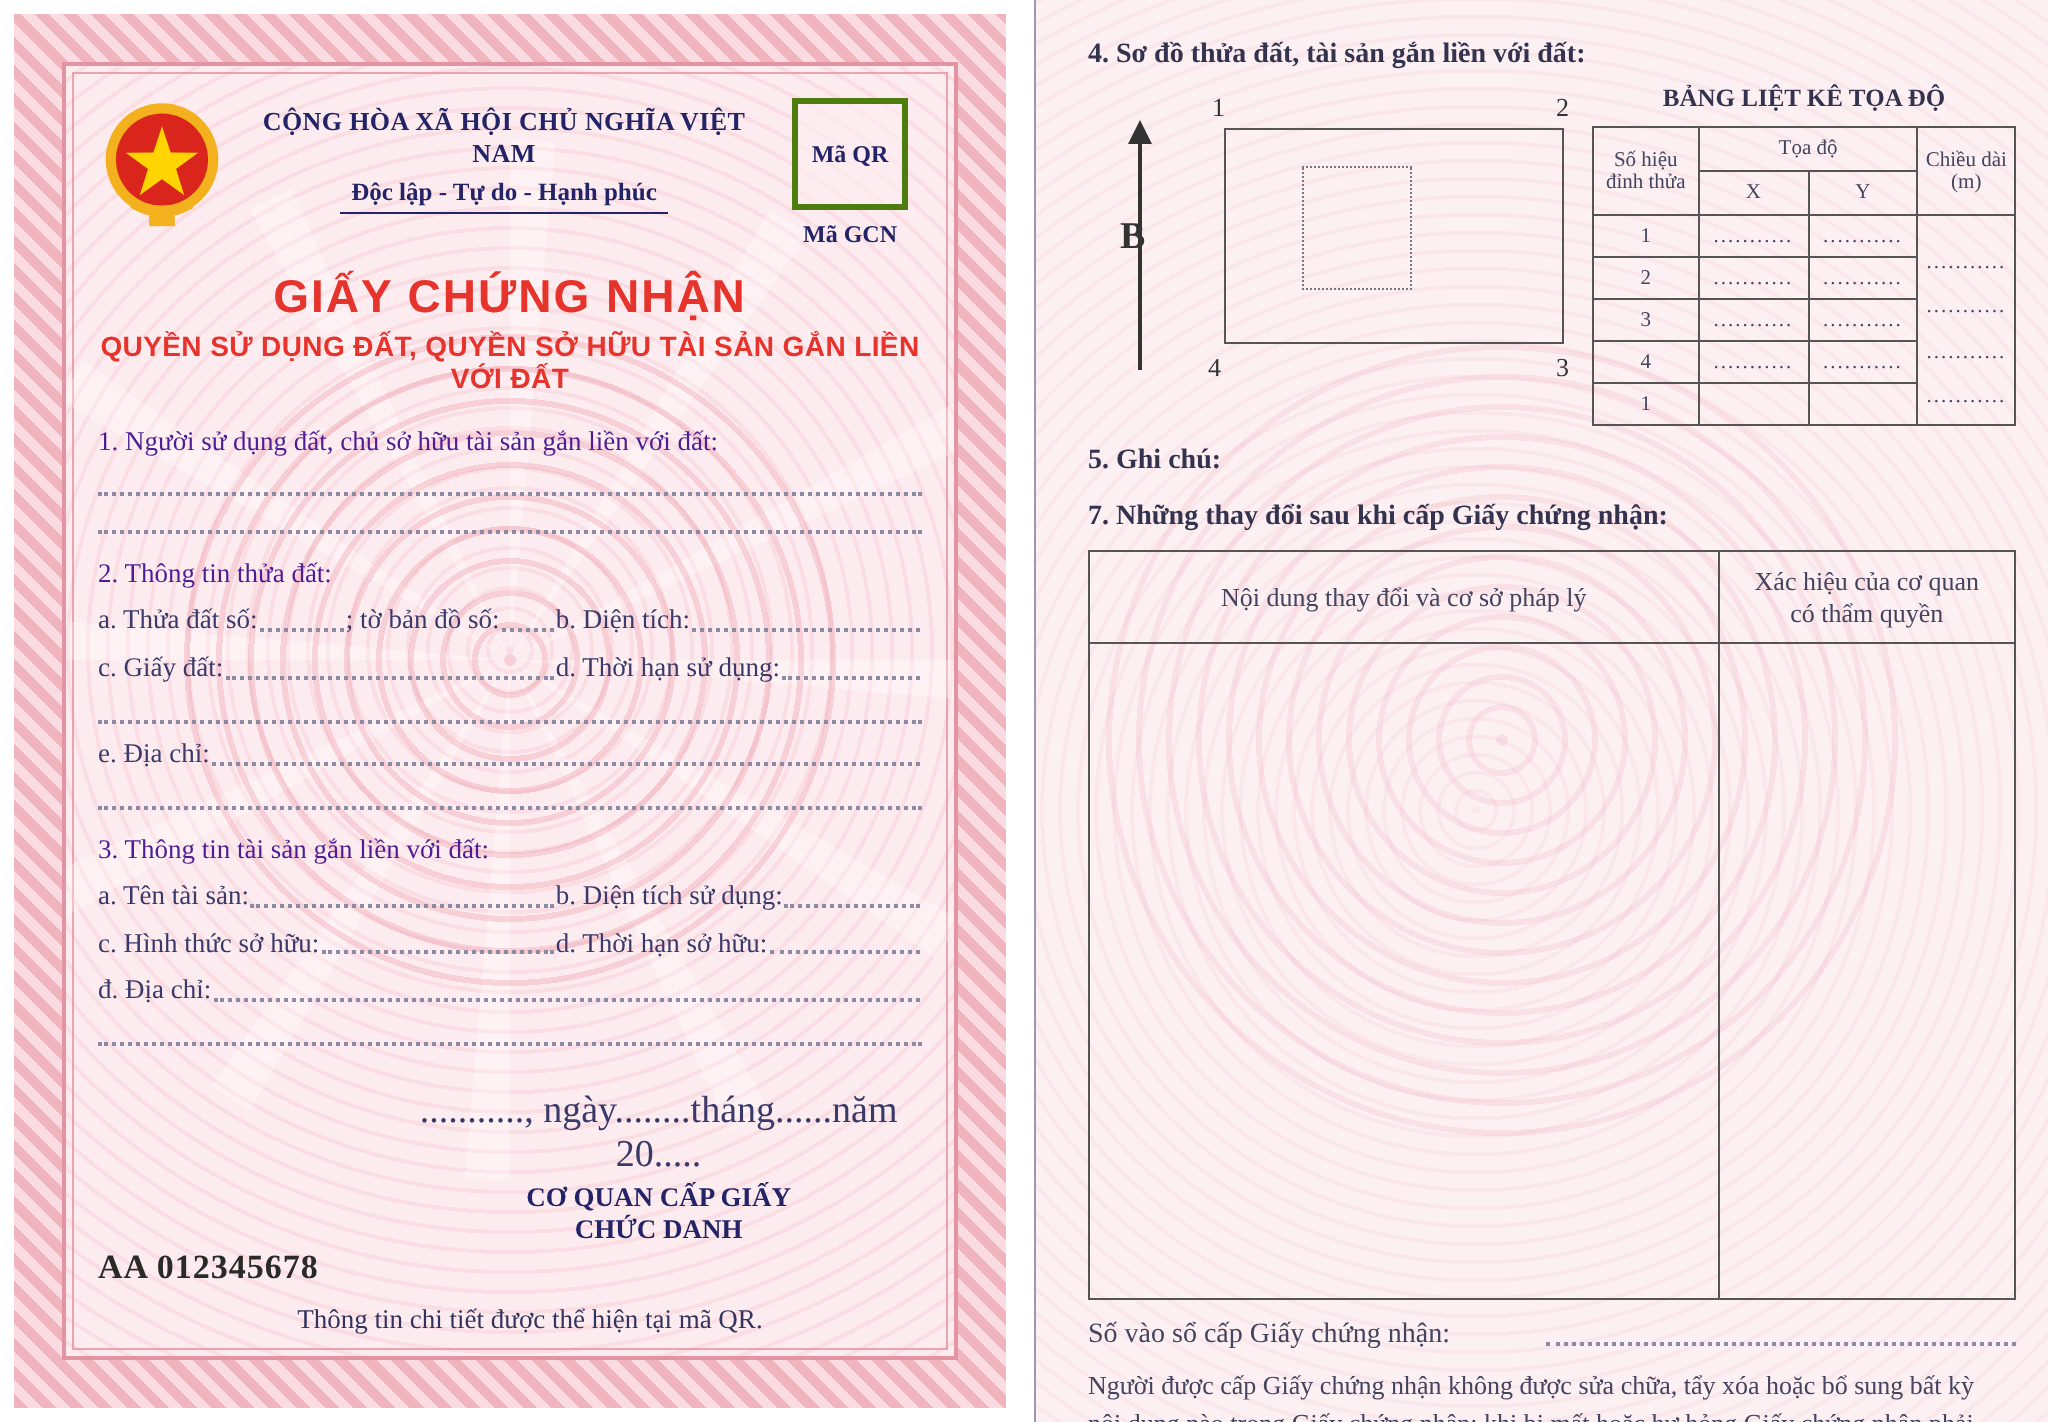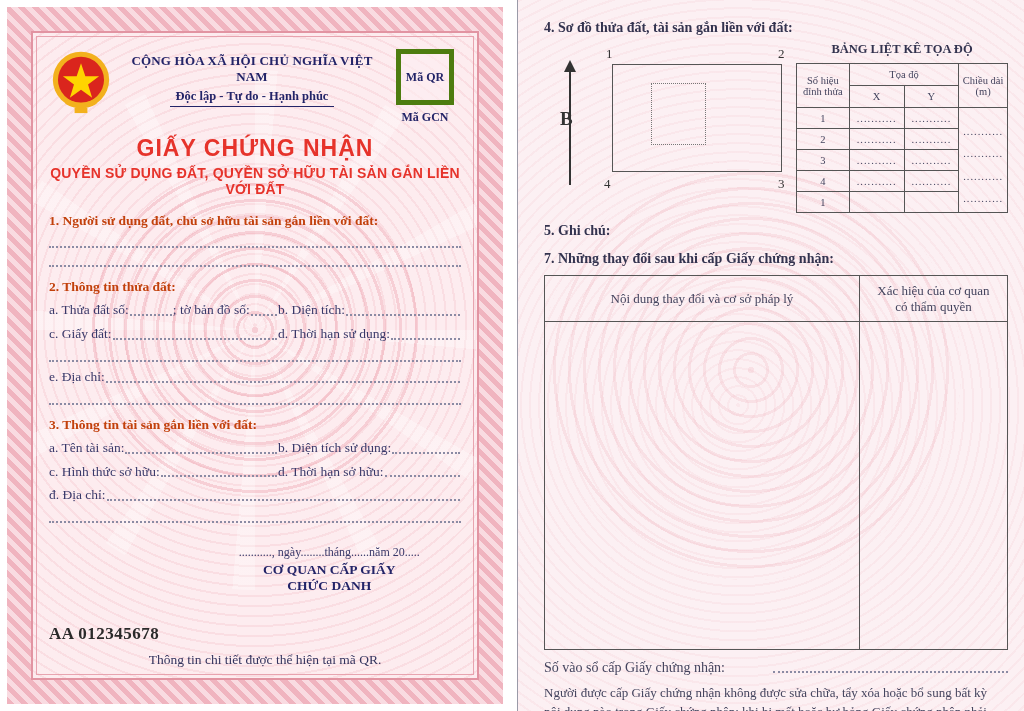--- a/index.html
+++ b/index.html
@@ -40,41 +40,41 @@
     opacity:.8;
   }
   .content{ position:relative; z-index:2; height:100%; }
 
   .top-row{ display:flex; align-items:flex-start; }
   .emblem{ width:66px; flex:0 0 66px; padding-top:2px; }
   .nat-head{ flex:1; text-align:center; padding-top:6px; }
   .nat-country{ font-size:13px; font-weight:bold; color:#232468; letter-spacing:.2px; }
   .nat-motto{ display:inline-block; font-size:12.5px; font-weight:bold; color:#232468; border-bottom:1px solid #232468; padding:2px 6px 2px 6px; margin-top:2px;}
   .qr-wrap{ flex:0 0 72px; text-align:center; padding-top:2px;}
-  .qr-box{ width:58px; height:56px; border:5px solid #4d7c0f; margin:0 auto; display:flex; align-items:center; justify-content:center;
+  .qr-box{ width:58px; height:56px; border:3px solid #4d7c0f; margin:0 auto; display:flex; align-items:center; justify-content:center;
            font-size:12px; font-weight:bold; color:#232468; background:rgba(253,238,241,.6);}
   .gcn-label{ font-size:12px; font-weight:bold; color:#232468; margin-top:5px; }
 
   .main-title{ text-align:center; margin-top:10px; font-family:"Liberation Sans",sans-serif;
     font-size:23px; font-weight:bold; color:#e6332b; letter-spacing:1px;}
   .sub-title{ text-align:center; margin-top:3px; font-family:"Liberation Sans",sans-serif;
     font-size:14px; font-weight:bold; color:#e6332b; letter-spacing:.2px;}
 
-  .sec-head{ font-size:13.5px; font-weight:bold; color:#c2410c; margin-top:12px; }
+  .sec-head{ font-size:13.5px; font-weight:normal; color:#4c1d95; margin-top:12px; }
   .fline{ display:flex; align-items:flex-end; font-size:13.5px; color:#39396a; margin-top:7px; line-height:1.25;}
   .lbl{ white-space:nowrap; }
   .dots{ border-bottom:2px dotted #8b8ba4; height:1px; margin:0 1px 3px 1px; }
   .grow{ flex:1 1 auto; }
   .fix40{ flex:0 0 42px; }
   .dotline{ border-bottom:2px dotted #8b8ba4; height:13px; margin-top:6px; }
   .colL{ flex:1.25; display:flex; align-items:flex-end; }
   .colR{ flex:1; display:flex; align-items:flex-end; }
 
   .date-block{ width:62%; margin:22px 4px 0 auto; text-align:center; color:#39396a; }
-  .date-line{ font-size:12px; }
+  .date-line{ font-size:19px; }
   .issuer{ font-size:13.5px; font-weight:bold; margin-top:2px; color:#232468;}
   .issuer2{ font-size:13.5px; font-weight:bold; color:#232468;}
 
   .serial{ position:absolute; left:16px; bottom:34px; font-size:17px; font-weight:bold; color:#2a2a2a; letter-spacing:.5px; z-index:3;}
   .cover-footer{ position:absolute; left:0; right:0; bottom:10px; text-align:center; font-size:13.5px; color:#33335e; z-index:3;padding-left:20px;}
 
   
   .page-right{
     position:absolute; left:517px; top:0; width:507px; height:711px;
     background:#fcf0f3;

